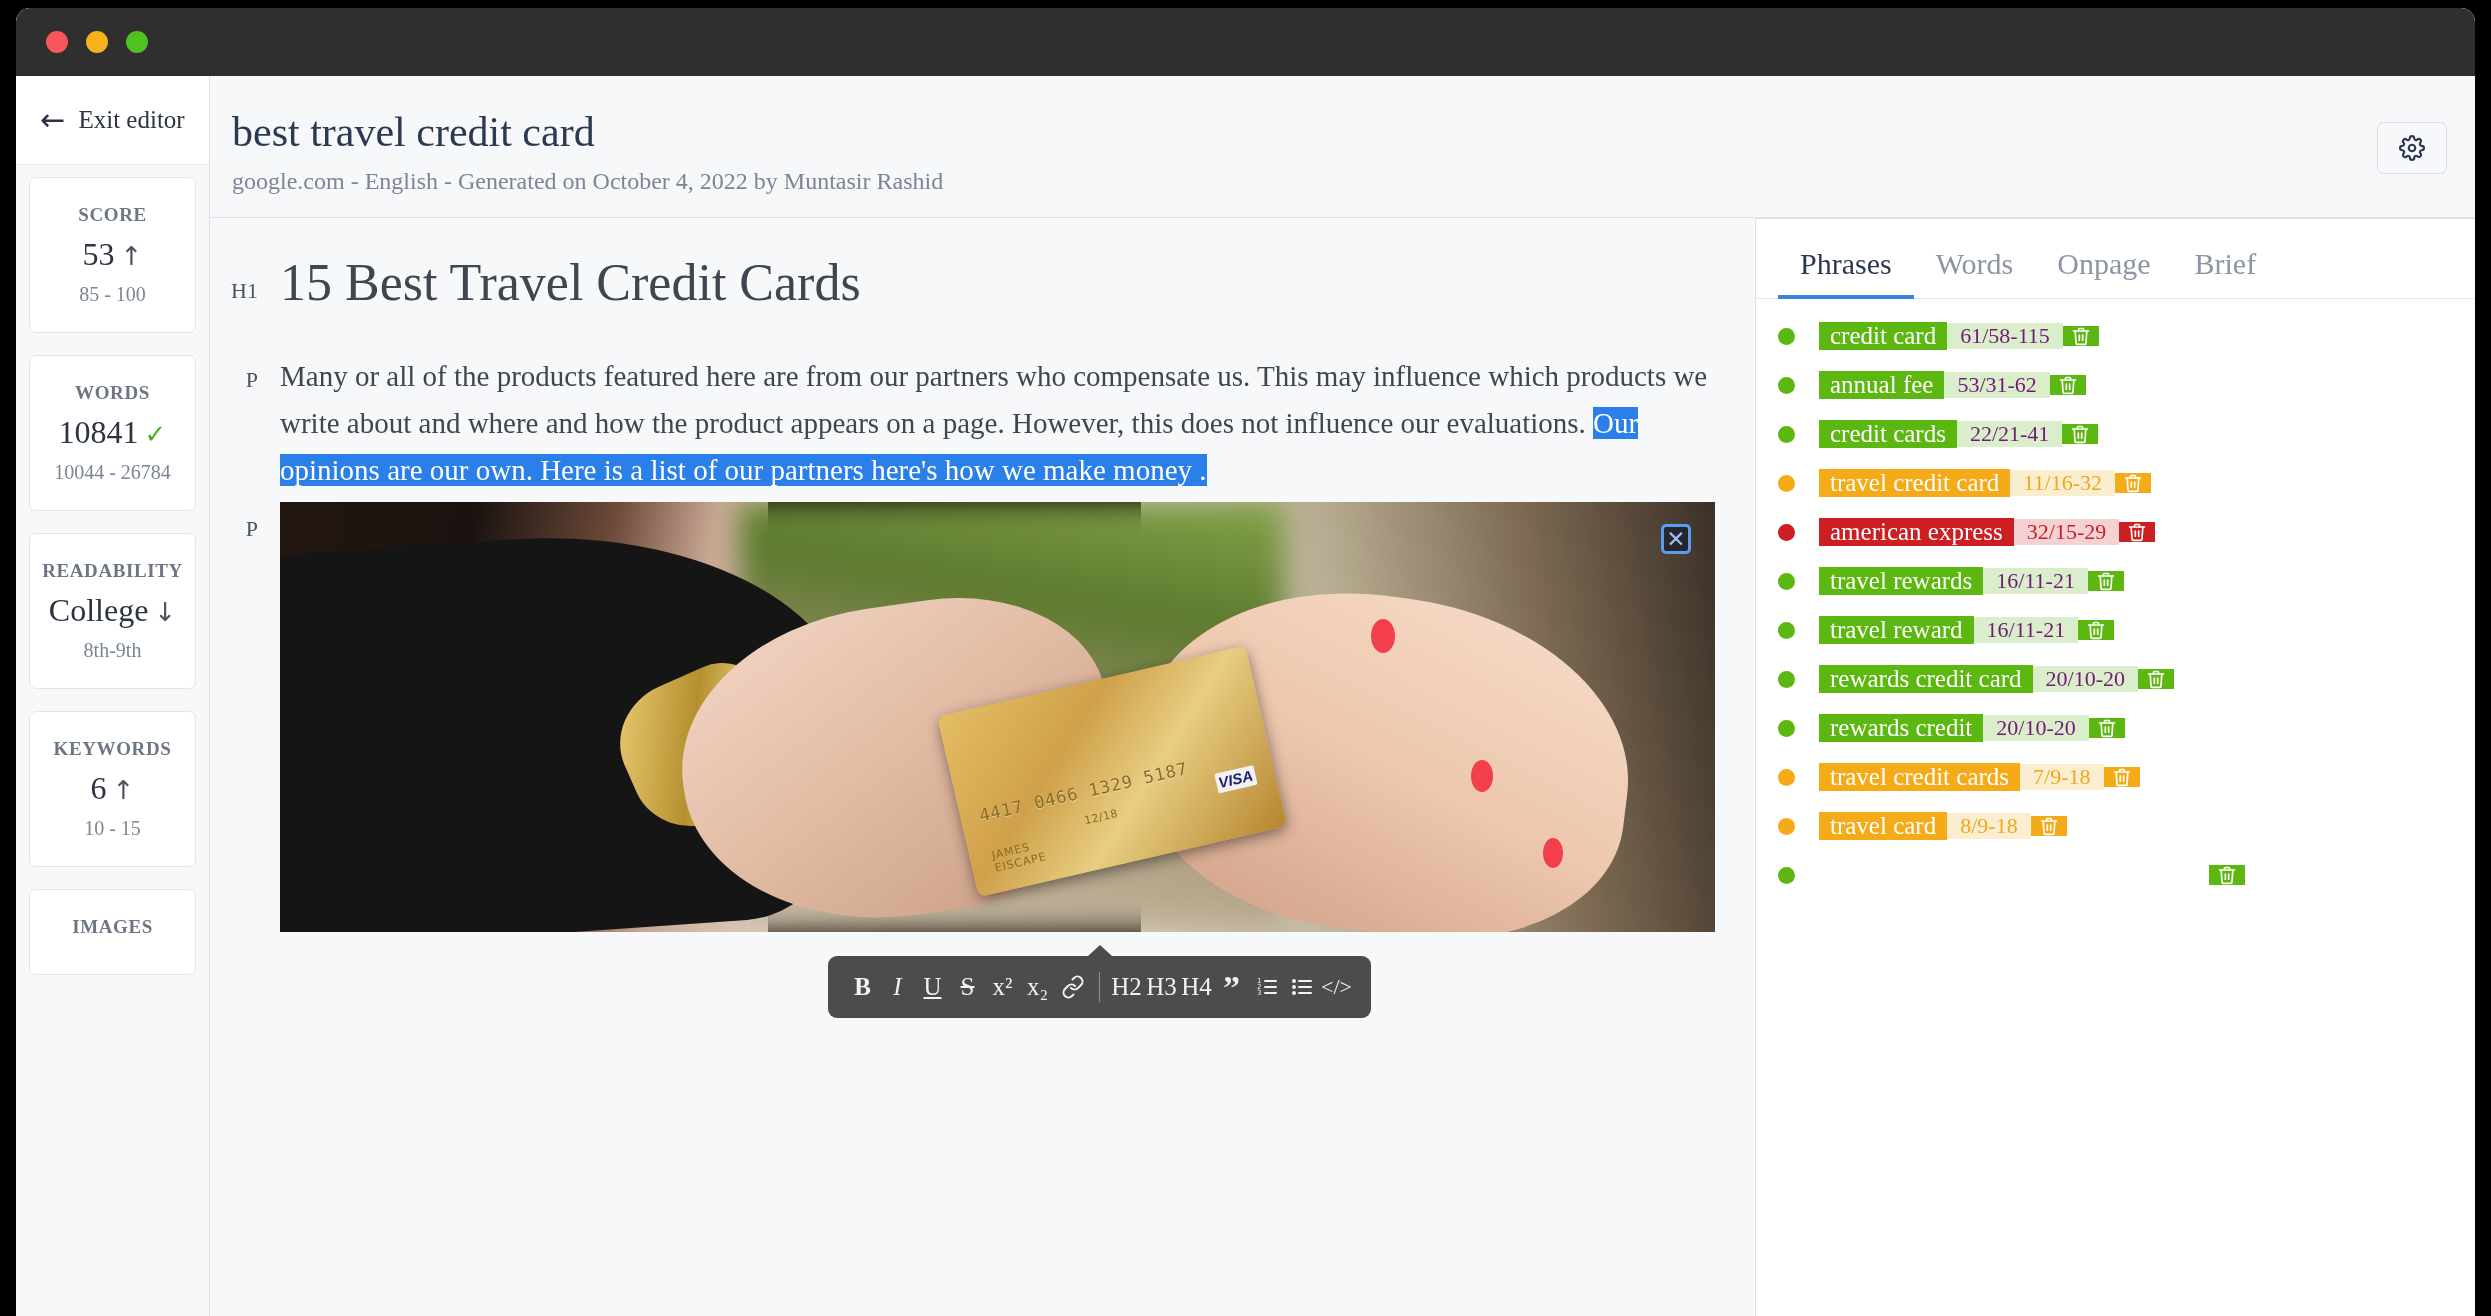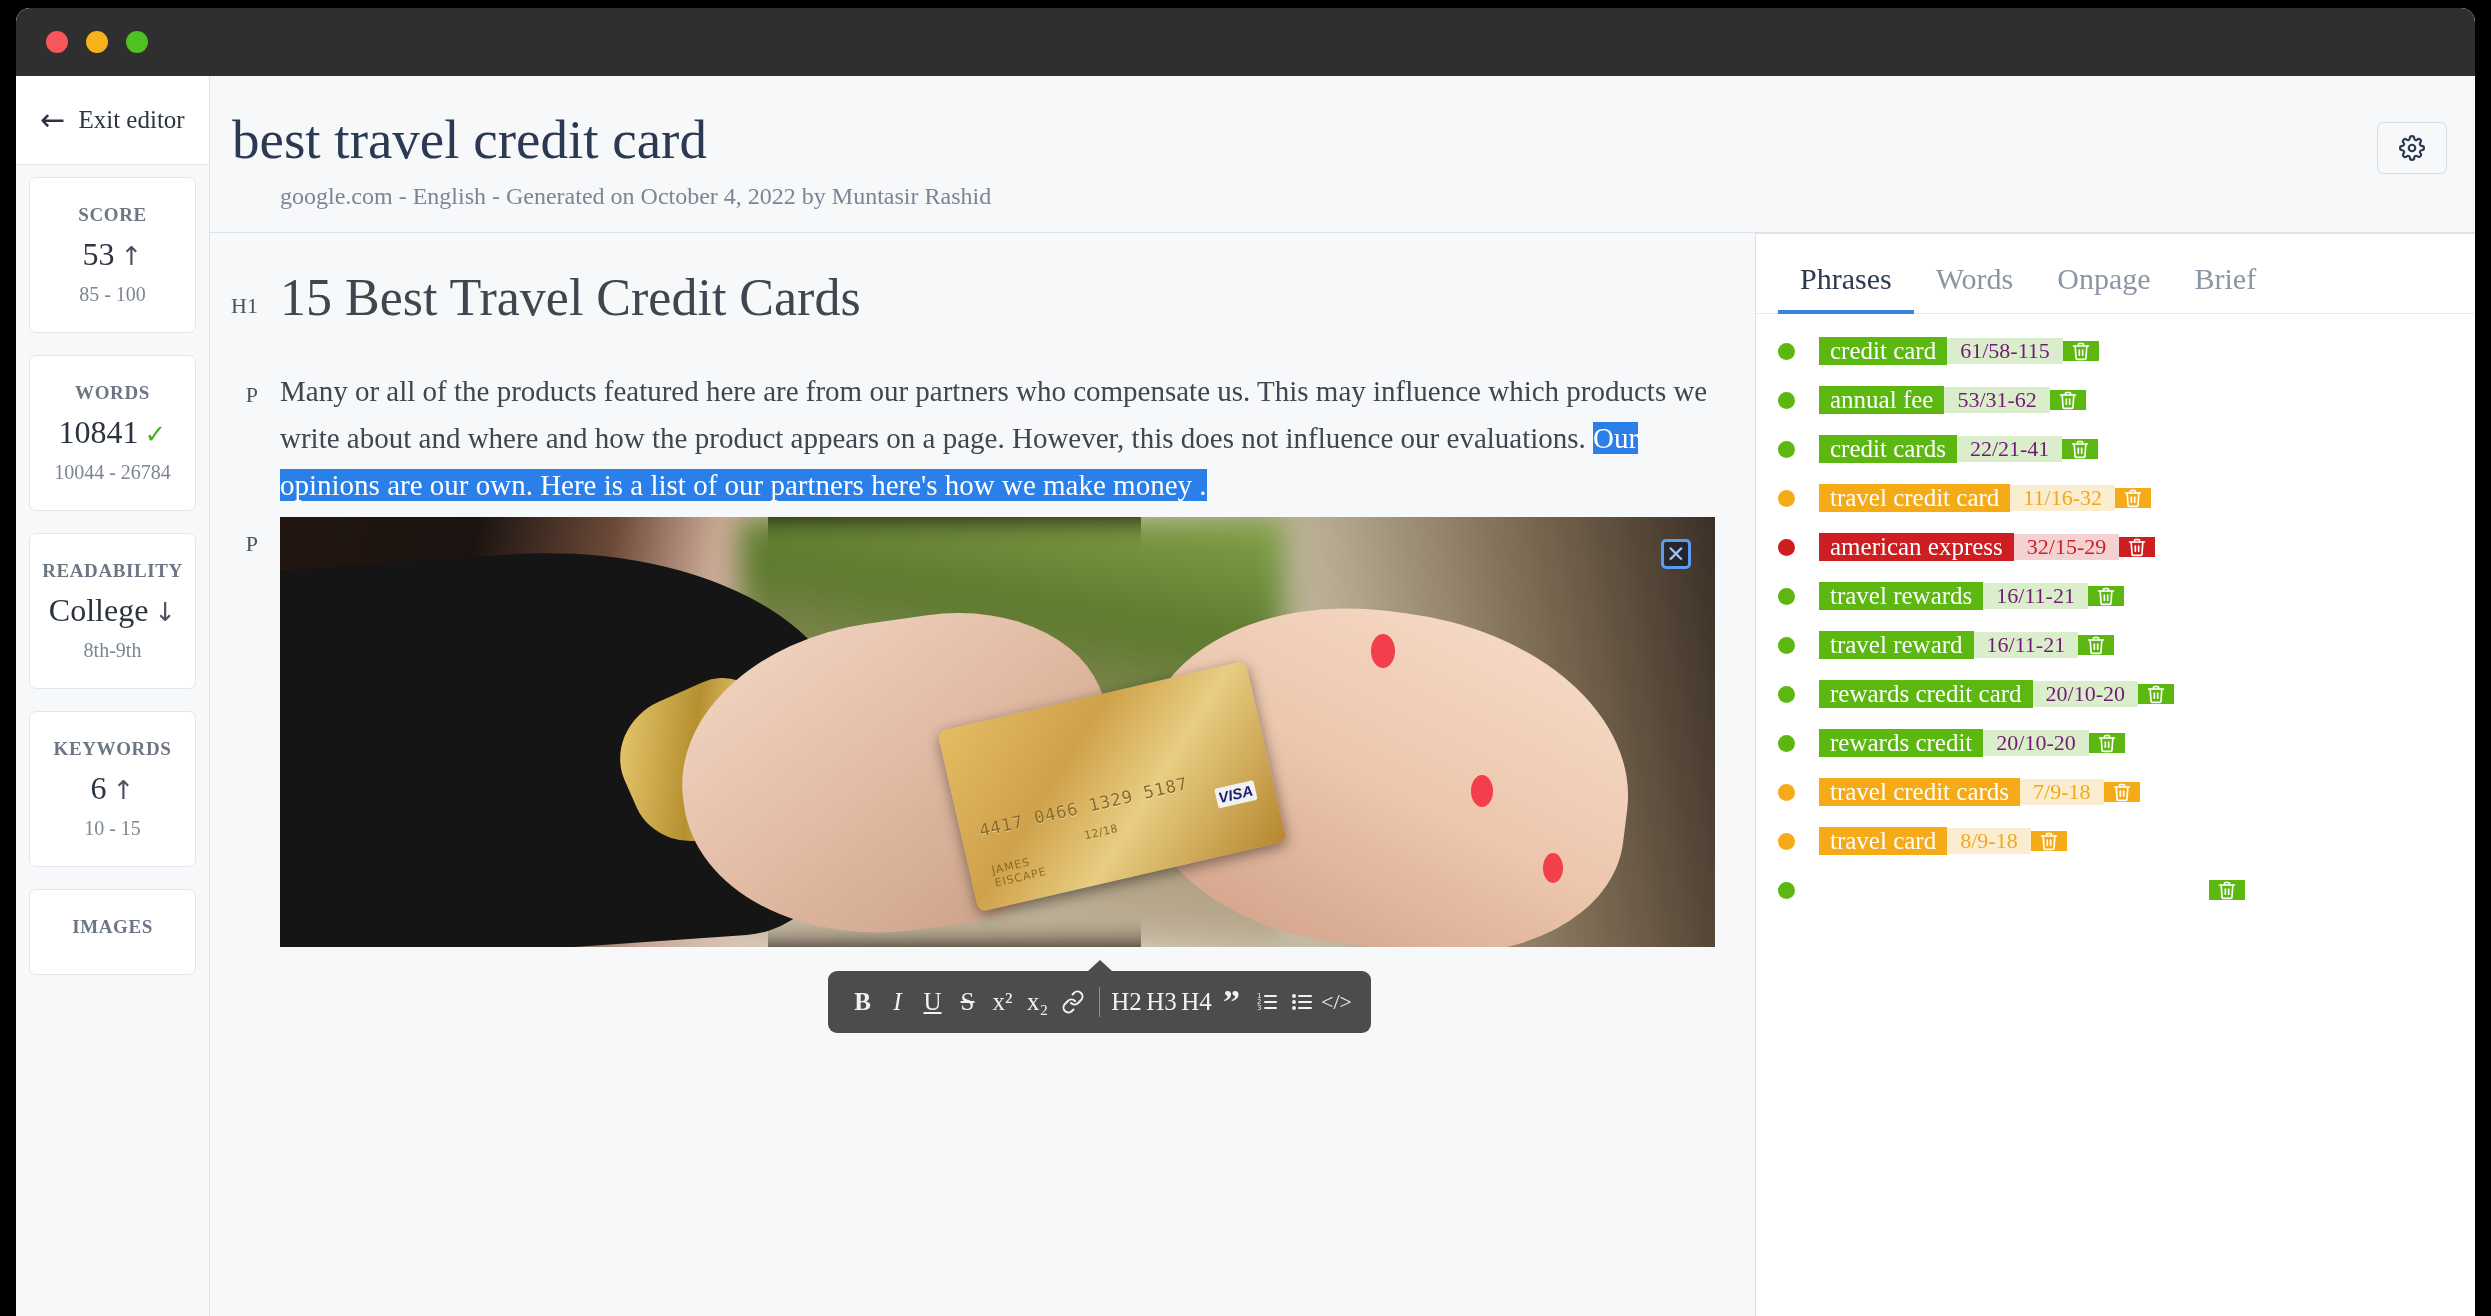--- a/index.html
+++ b/index.html
@@ -105,26 +105,26 @@
   }
   .doc-header {
     padding: 32px 0 22px 22px;
     border-bottom: 1px solid #dfe3e8;
     display: flex;
     align-items: flex-start;
     background: #f6f8fa;
   }
   .doc-header-text { flex: 1 1 auto; }
   .doc-title {
-    font-size: 55px;
+    font-size: 42px;
     color: #2b3a52;
     line-height: 1.15;
     margin-bottom: 12px;
   }
-  .doc-meta { font-size: 24px; color: #7a8596; margin-left: 48px; }
+  .doc-meta { font-size: 24px; color: #7a8596; }
   .gear-btn {
     width: 70px; height: 52px;
     margin: 14px 28px 0 0;
     background: #f6f8fa;
     border: 1px solid #d9dee5;
     border-radius: 7px;
     display: flex; align-items: center; justify-content: center;
     cursor: pointer;
     flex: 0 0 auto;
   }

